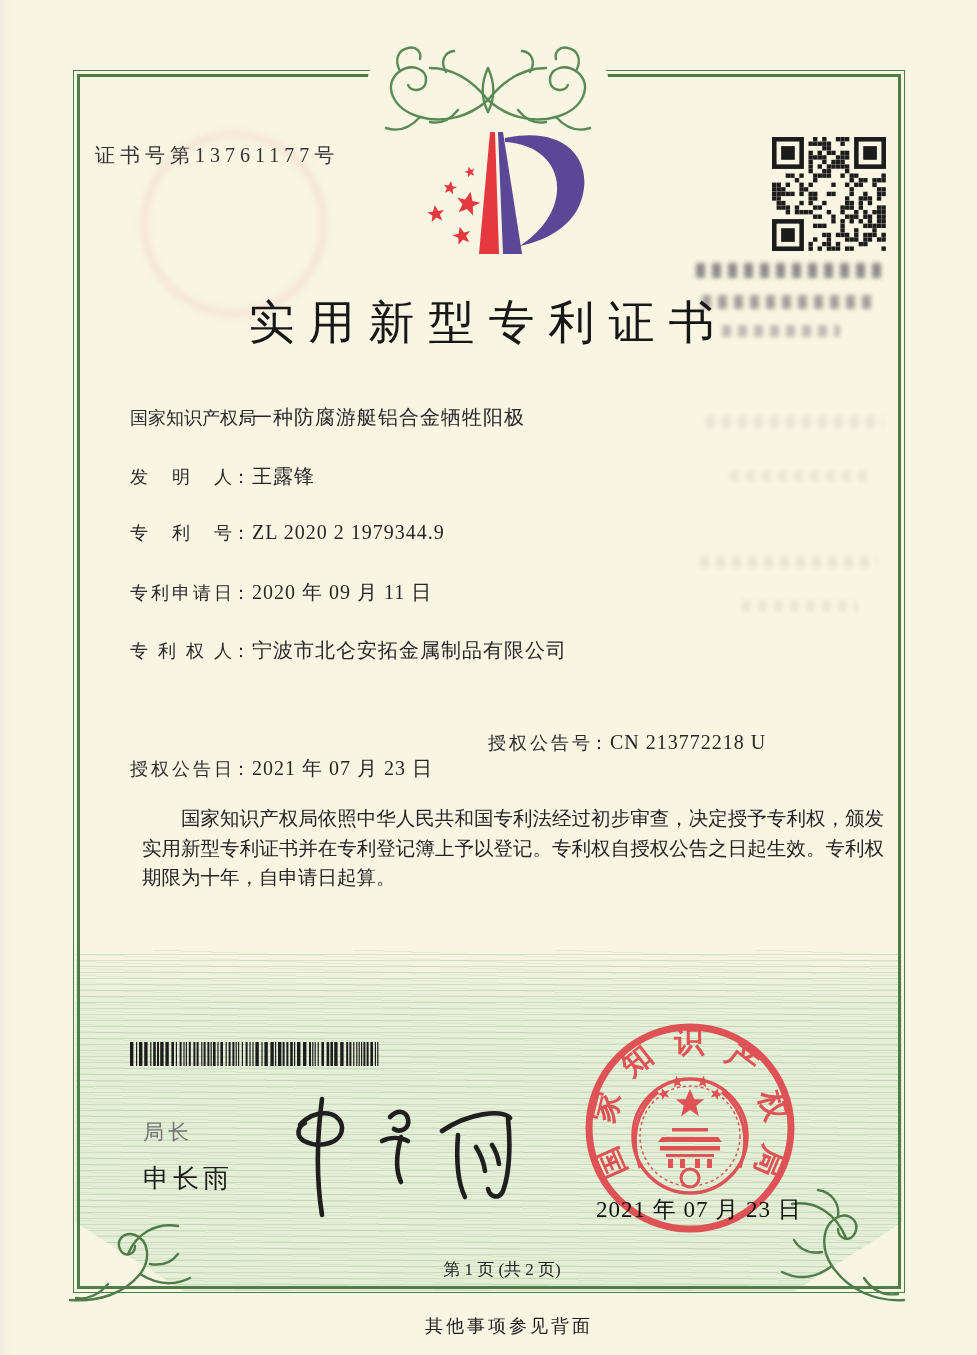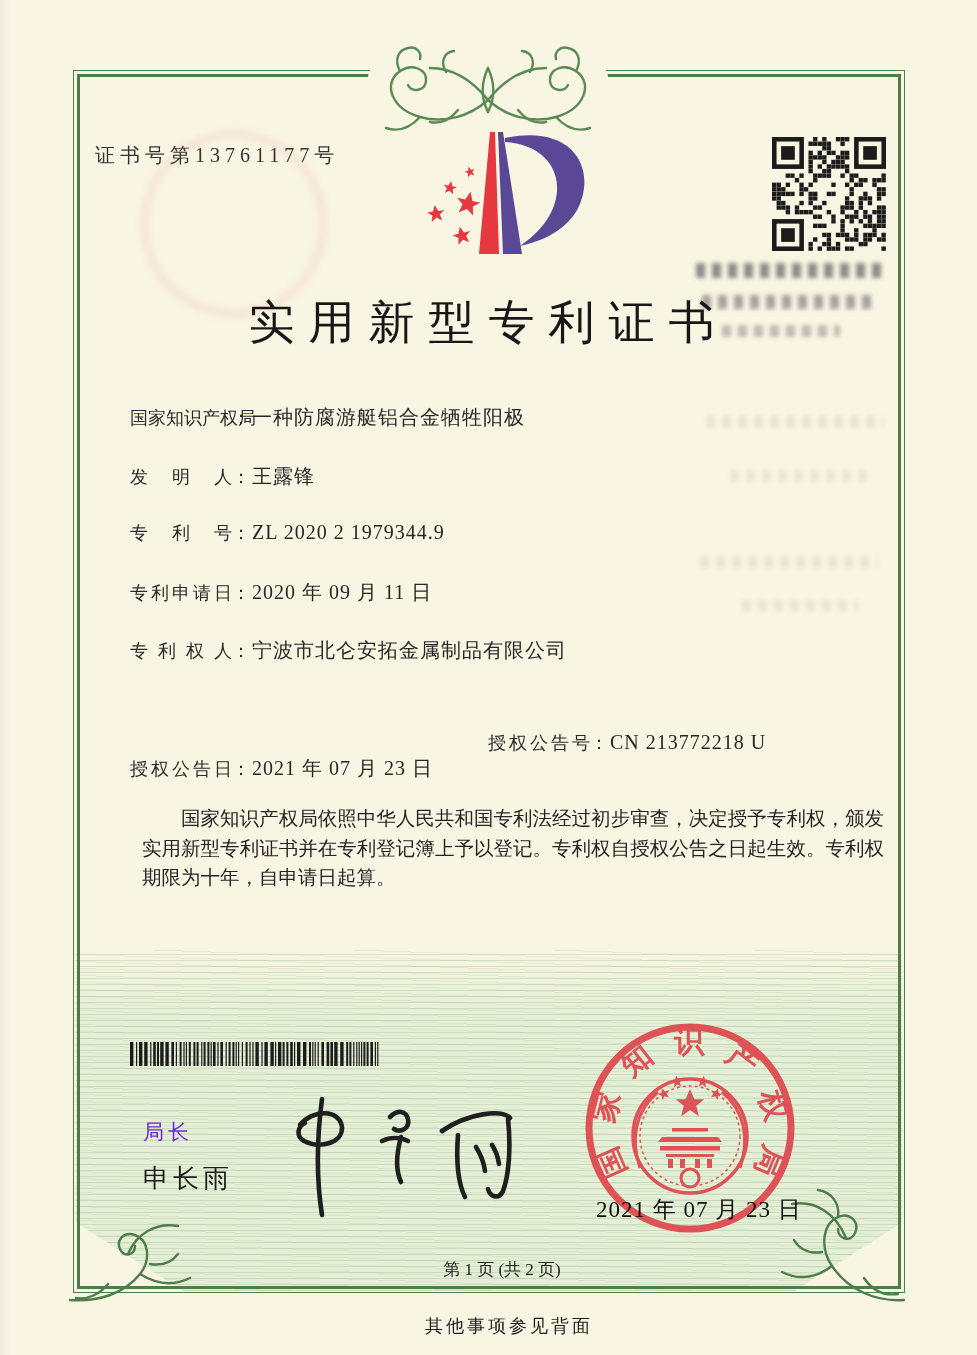--- a/index.html
+++ b/index.html
@@ -42,21 +42,21 @@
     font-size:18px;vertical-align:baseline;color:#2a2a2a;}
   .fcolon{display:inline-block;width:20px;font-size:18px;}
   .fvalue{font-size:20px;letter-spacing:1px;}
   
   .paras{position:absolute;left:130px;top:804px;width:742px;
     font-size:19.5px;line-height:29.5px;text-align:justify;color:#232323;margin-left:12px;}
   .paras p{margin:0;text-indent:2em;}
   
   .barcode{position:absolute;left:130px;top:1042px;width:252px;height:24px;}
   
-  .sig-title{position:absolute;left:143px;top:1118px;font-size:21px;letter-spacing:4px;color:#6d28d9;
+  .sig-title{position:absolute;left:143px;top:1118px;font-size:21px;letter-spacing:4px;color:#737373;
     font-family:"Liberation Sans","DejaVu Sans",sans-serif;}
   .sig-name{position:absolute;left:143px;top:1161px;font-size:26px;letter-spacing:4px;color:#1d1d1d;
     font-family:"Liberation Sans","DejaVu Sans",sans-serif;}
   .sig-svg{position:absolute;left:270px;top:1085px;}
   
   .seal{position:absolute;left:580px;top:1018px;opacity:.93;}
   .seal-date{position:absolute;left:596px;top:1194px;width:200px;text-align:center;
     font-size:23px;letter-spacing:1px;color:#101010;white-space:nowrap;z-index:5;}
   
   .page-info{position:absolute;left:0;right:0;top:1258px;text-align:center;font-size:17px;color:#222;margin-left:27px;}

